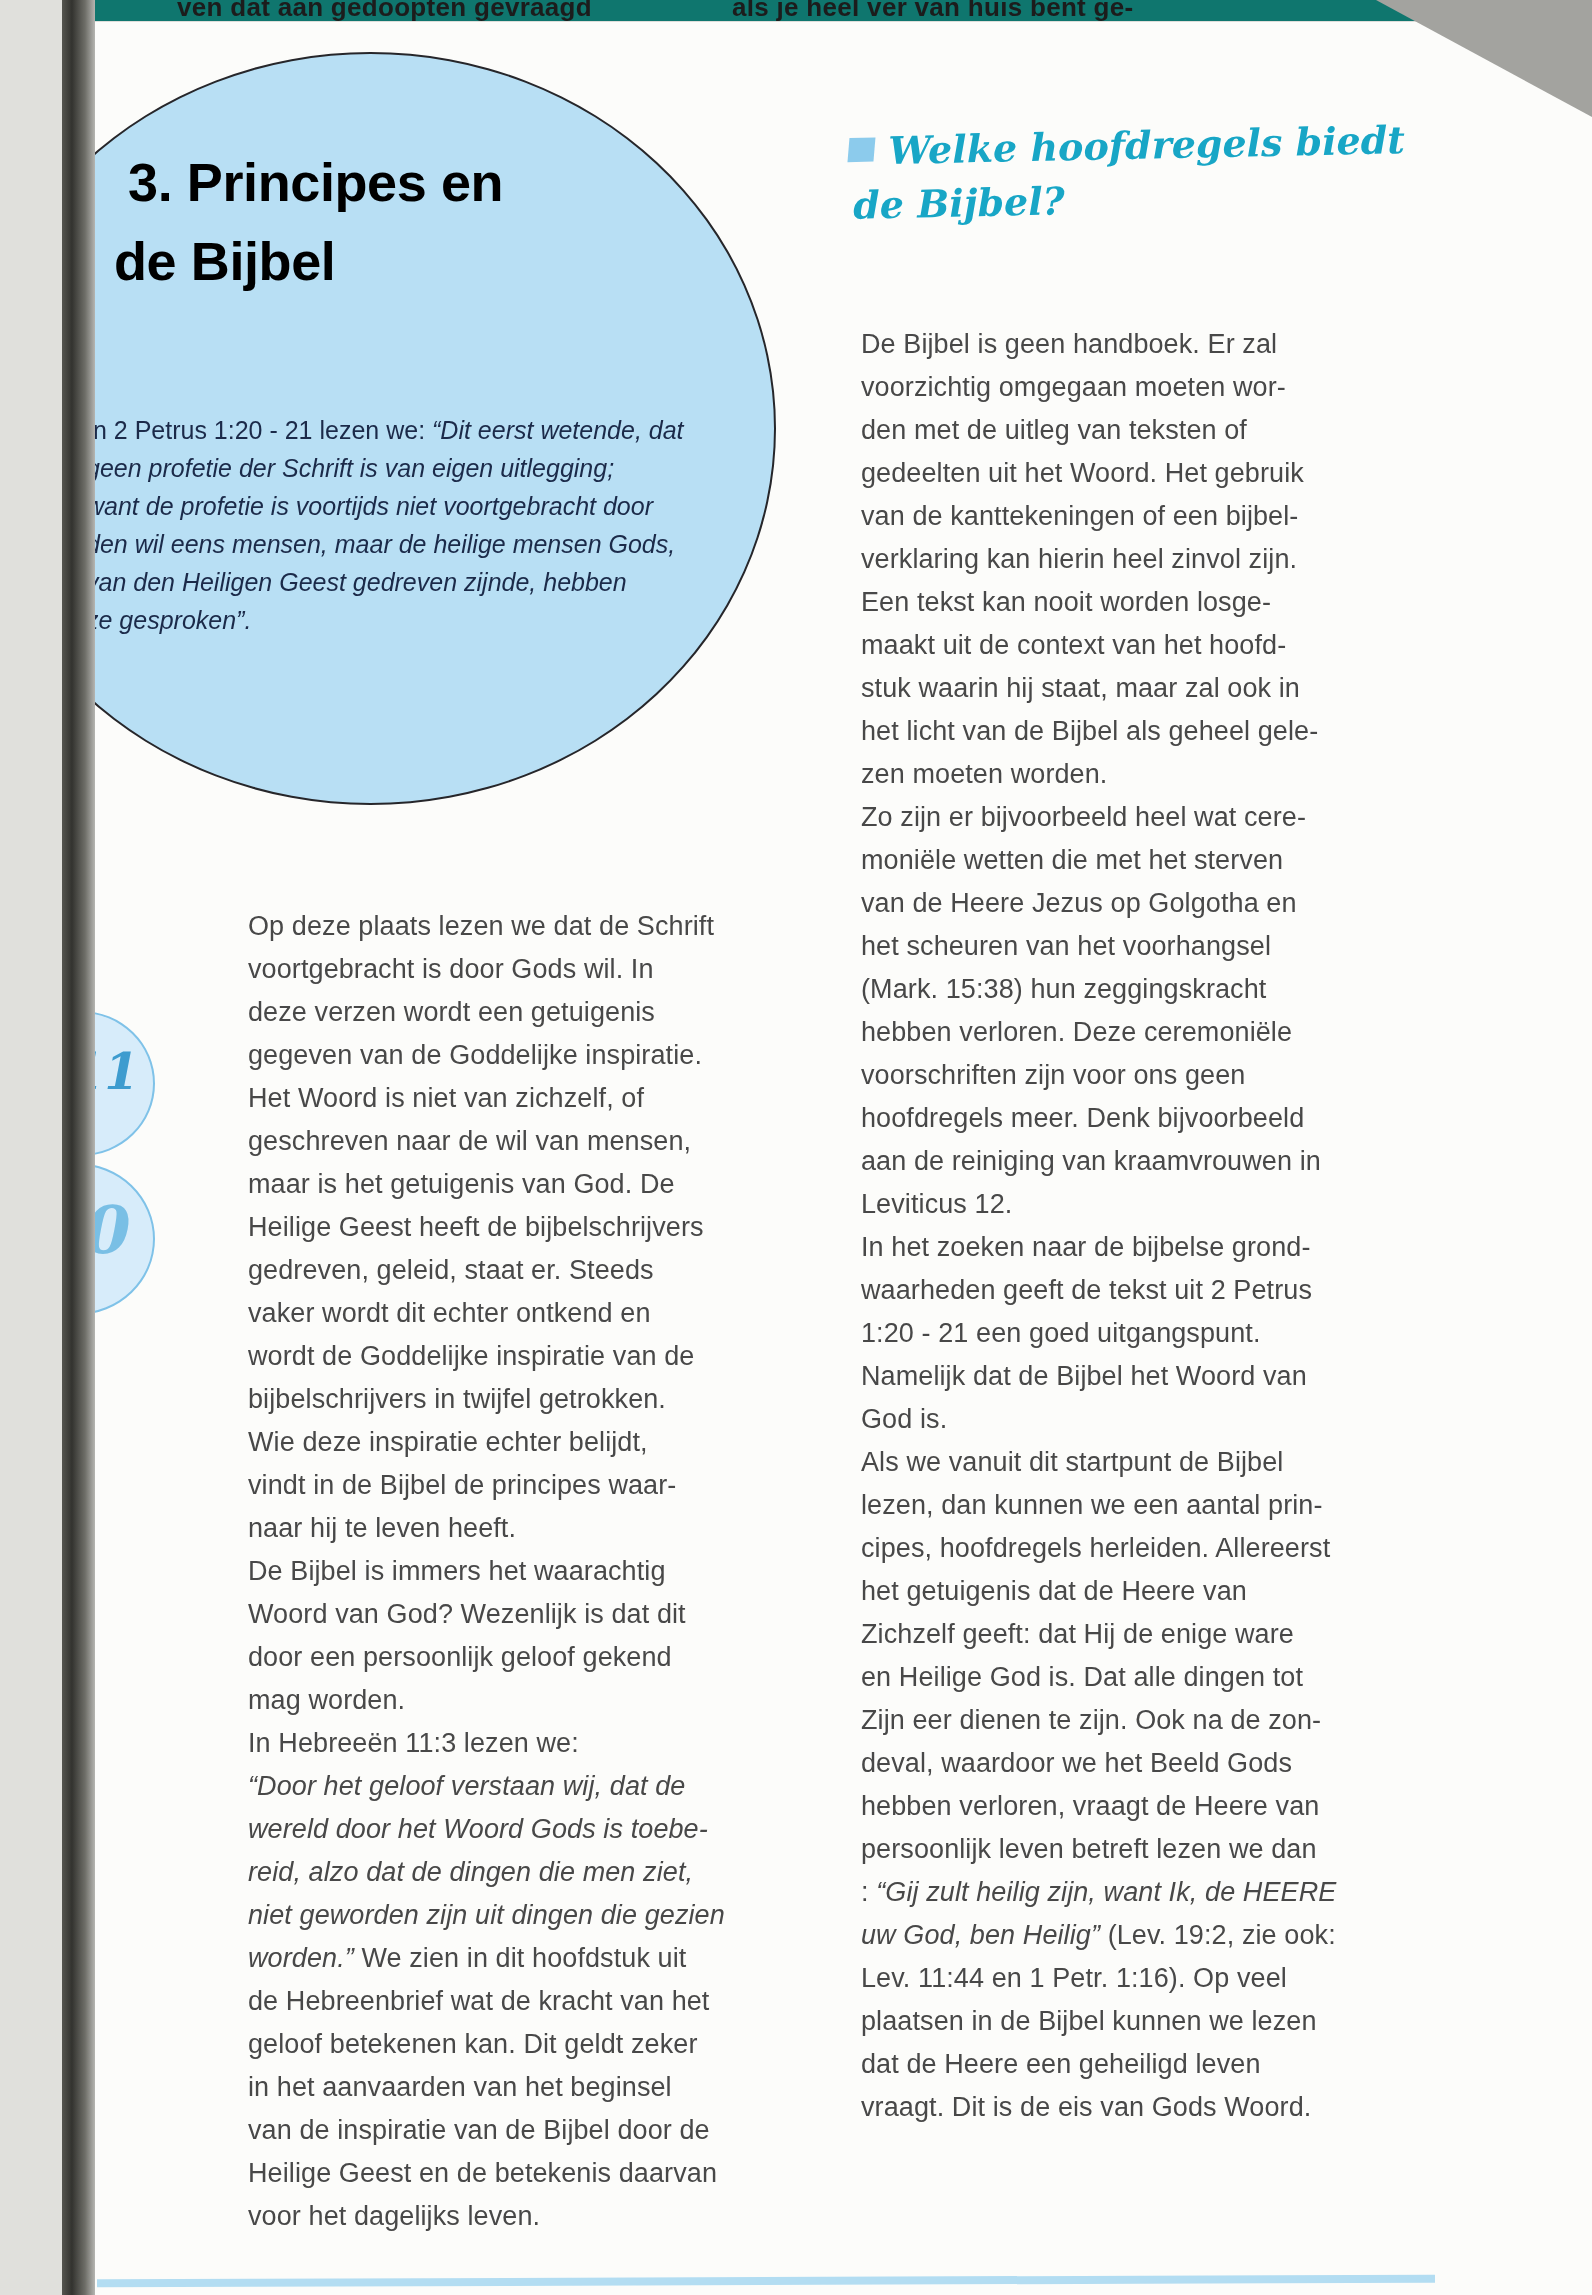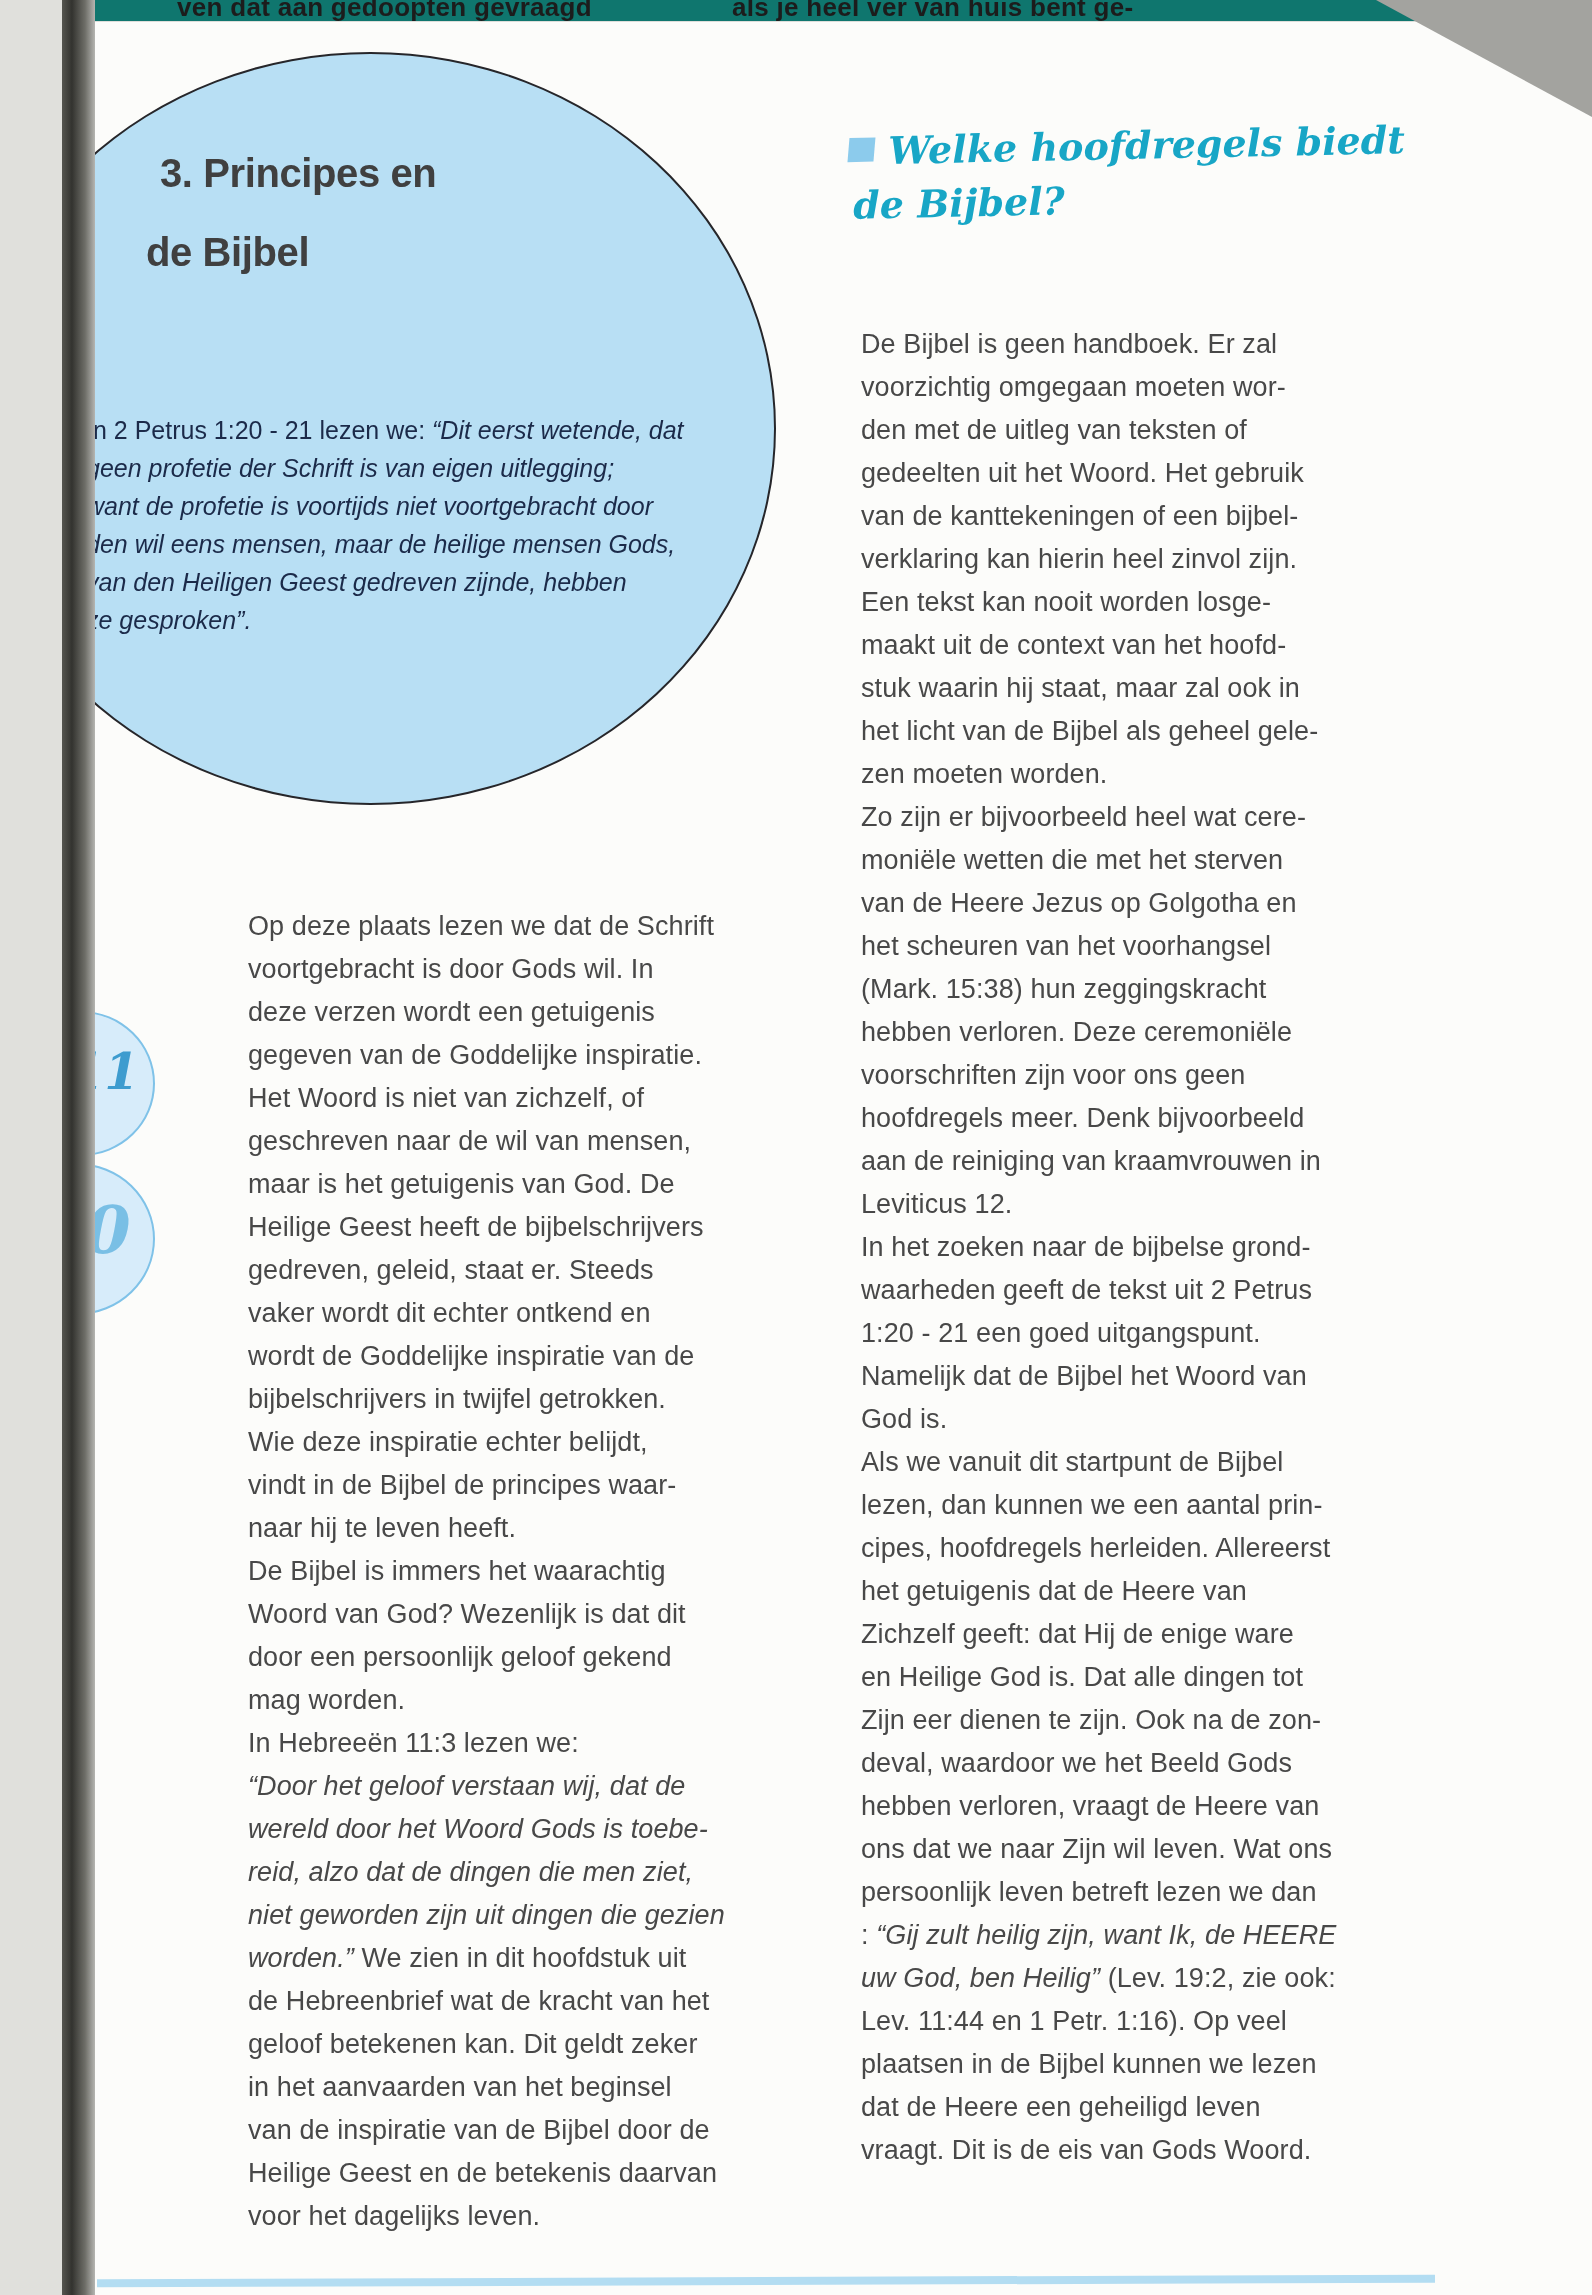--- a/index.html
+++ b/index.html
@@ -46,22 +46,22 @@
   .ellipse {
     position:absolute; left:-97px; top:52px;
     width:811px; height:753px;
     background:#b8dff4;
     border:2.6px solid #26262a;
     border-radius:50%;
     z-index:3;
   }
   .title-l1, .title-l2 {
     position:absolute;
-    font-size:40px; font-weight:bold; color:#404040;
-    letter-spacing:-0.4px; white-space:nowrap;margin-left:32px;
+    font-size:54px; font-weight:bold; color:#000000;
+    letter-spacing:-0.4px; white-space:nowrap;
   }
   .title-l1 { left:161px; top:97px; }
   .title-l2 { left:147px; top:176px; }
   .quote {
     position:absolute; left:119px; top:357px;
     font-size:25px; line-height:38px; font-weight:500;
     color:#1b2a49; white-space:nowrap;
   }
   .qline { height:38px; }
   .italic { font-style:italic; }
@@ -211,21 +211,20 @@
       <div class="bline"><span>God is.</span></div>
       <div class="bline"><span>Als we vanuit dit startpunt de Bijbel</span></div>
       <div class="bline"><span>lezen, dan kunnen we een aantal prin-</span></div>
       <div class="bline"><span>cipes, hoofdregels herleiden. Allereerst</span></div>
       <div class="bline"><span>het getuigenis dat de Heere van</span></div>
       <div class="bline"><span>Zichzelf geeft: dat Hij de enige ware</span></div>
       <div class="bline"><span>en Heilige God is.  Dat alle dingen tot</span></div>
       <div class="bline"><span>Zijn eer dienen te zijn. Ook na de zon-</span></div>
       <div class="bline"><span>deval, waardoor we het Beeld Gods</span></div>
       <div class="bline"><span>hebben verloren, vraagt de Heere van</span></div>
-      <div class="bline"><span>ons dat we naar Zijn wil leven. Wat ons</span></div>
       <div class="bline"><span>persoonlijk leven betreft lezen we dan</span></div>
       <div class="bline"><span>: </span><span class="italic">“Gij zult heilig zijn, want Ik, de HEERE</span></div>
       <div class="bline"><span class="italic">uw God, ben Heilig” </span><span>(Lev. 19:2, zie ook:</span></div>
       <div class="bline"><span>Lev. 11:44 en 1 Petr. 1:16). Op veel</span></div>
       <div class="bline"><span>plaatsen in de Bijbel kunnen we lezen</span></div>
       <div class="bline"><span>dat de Heere een geheiligd leven</span></div>
       <div class="bline"><span>vraagt. Dit is de eis van Gods Woord.</span></div>
     </div>
 
   <div class="gutter"></div>

